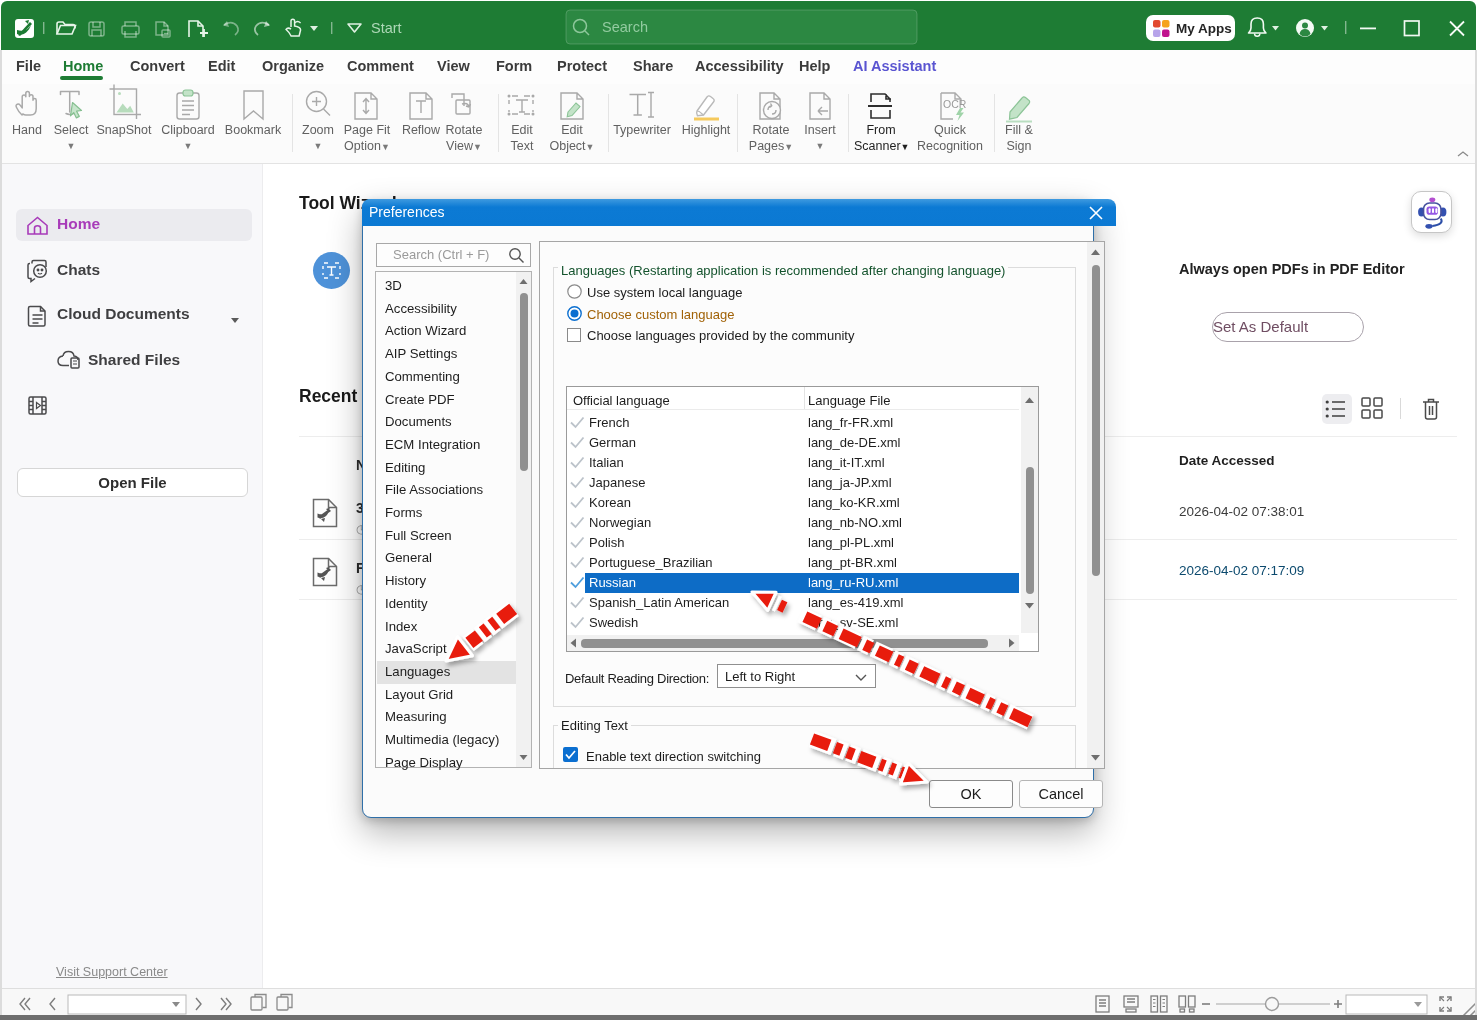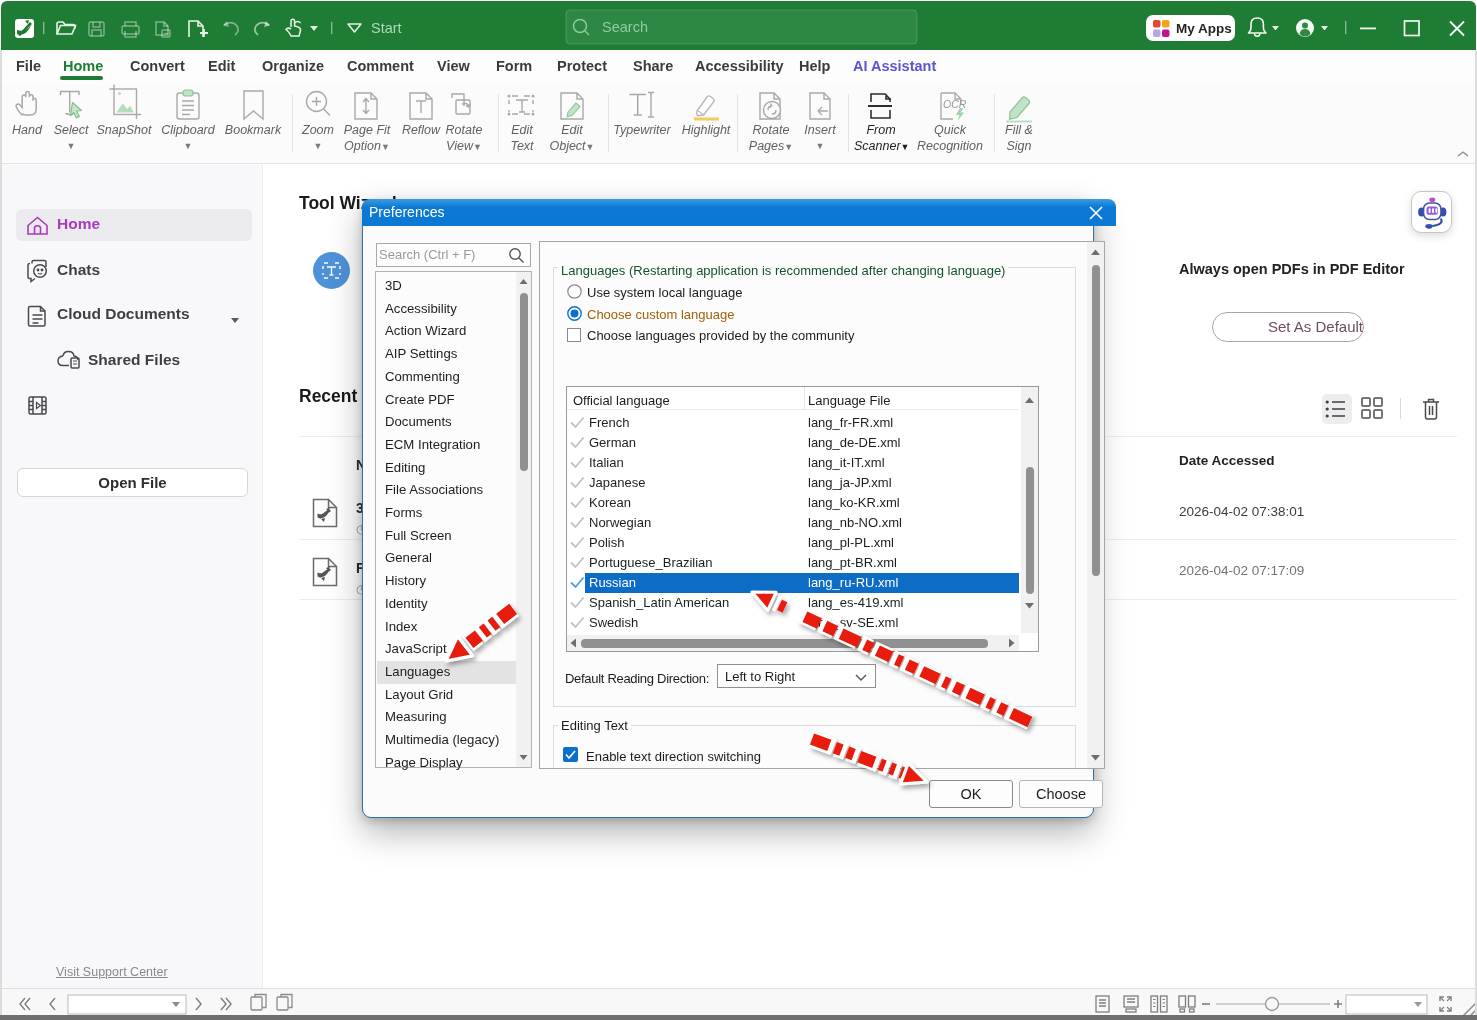--- a/index.html
+++ b/index.html
@@ -4,21 +4,21 @@
 <style>
 * { margin:0; padding:0; box-sizing:border-box; }
 html,body { width:1477px; height:1020px; overflow:hidden; }
 body { font-family:"Liberation Sans", sans-serif; position:relative; background:#fff; }
 
 .titlebar { position:absolute; left:1px; top:1px; width:1475px; height:49px; background:#1e7c34; border-radius:6px 6px 0 0; }
 
 .menubar { position:absolute; left:0; top:50px; width:1477px; height:34px; background:#fdfdfd; }
 .menu-item { position:absolute; top:0; height:34px; line-height:32px; font-size:14.5px; font-weight:700; color:#3b3b3b; }
 
-.toolbar { position:absolute; left:0; top:84px; width:1477px; height:80px; background:#fbfbfb; border-bottom:1px solid #e3e3e3;font-style:italic; }
+.toolbar { position:absolute; left:0; top:84px; width:1477px; height:80px; background:#fbfbfb; border-bottom:1px solid #e3e3e3; }
 .tool { position:absolute; text-align:center; color:#616161; font-size:12.5px; }
 .tool .lbl { line-height:16px; }
 .tsep { position:absolute; top:10px; height:58px; width:1px; background:#e4e4e4; }
 
 .sidebar { position:absolute; left:0; top:164px; width:263px; height:824px; background:#f8f8fa; border-right:1px solid #ececee; }
 .side-item { position:absolute; left:16px; width:236px; height:32px; border-radius:6px; font-size:15.5px; font-weight:700; color:#3f3f41; }
 .side-item .txt { position:absolute; left:41px; top:6px; }
 
 .main { position:absolute; left:264px; top:164px; width:1213px; height:824px; background:#fff; }
 .hline { position:absolute; background:#ededed; height:1px; }
@@ -376,21 +376,21 @@
  <path d="M16.5 1.5 v8 h8" stroke="#6b6b6b" stroke-width="1.5"></path>
  <path d="M6 19 l11-8 l2 2 l-11 8 z M5.5 15.5 c5 2 9 .5 12-4 c-2 8-8 10-12 8 z M14 11 l4-1.5 l-1.5 4 z M9 21 l4-1 l-1 4 z" fill="#555"></path>
 </svg>
 </g>
 <div style="position:absolute;left:92px;top:336px;font-size:14px;font-weight:700;color:#2d2d2d;width:8px;overflow:hidden">3</div>
 <div style="position:absolute;left:92px;top:358px;font-size:12px;color:#9a9a9a;width:7px;overflow:hidden">◷</div>
 <div style="position:absolute;left:92px;top:396px;font-size:14px;font-weight:700;color:#2d2d2d;width:8px;overflow:hidden">F</div>
 <div style="position:absolute;left:92px;top:418px;font-size:12px;color:#9a9a9a;width:7px;overflow:hidden">◷</div>
 
 <div style="position:absolute;left:915px;top:97px;font-size:14.5px;font-weight:700;color:#222">Always open PDFs in PDF Editor</div>
-<div style="position:absolute;left:948px;top:148px;width:152px;height:30px;border:1px solid #a9a2ab;border-radius:16px;text-align:right;line-height:28px;font-size:15px;color:#6f4d62;background:#fff">Set As Default</div>
+<div style="position:absolute;left:948px;top:148px;width:152px;height:30px;border:1px solid #a9a2ab;border-radius:16px;text-align:left;line-height:28px;font-size:15px;color:#6f4d62;background:#fff">Set As Default</div>
 <div style="position:absolute;left:1058px;top:230px;width:30px;height:30px;background:#ededf0;border-radius:5px"></div>
 <svg width="180" height="26" style="position:absolute;left:1060px;top:232px" fill="none">
  <g stroke="#3f3f3f" stroke-width="1.7">
   <path d="M8 6 h13 M8 13 h13 M8 20 h13"></path>
  </g>
  <circle cx="3.2" cy="6" r="1.6" fill="#3f3f3f"></circle>
  <circle cx="3.2" cy="13" r="1.6" fill="#3f3f3f"></circle>
  <circle cx="3.2" cy="20" r="1.6" fill="#3f3f3f"></circle>
  <g stroke="#4a4a4a" stroke-width="1.5">
   <rect x="38" y="2" width="8" height="8" rx="1"></rect>
@@ -399,21 +399,21 @@
   <rect x="50" y="14" width="8" height="8" rx="1"></rect>
  </g>
  <rect x="76" y="2" width="1" height="21" fill="#d9d9d9"></rect>
  <g stroke="#4a4a4a" stroke-width="1.5">
   <path d="M99 6 h16 M101.5 6 v15 q0 2 2 2 h7 q2 0 2-2 v-15"></path>
   <path d="M104.5 6 v-2.5 h5 v2.5 M105.5 10 v9 M108.5 10 v9"></path>
  </g>
 </svg>
 <div style="position:absolute;left:915px;top:289px;font-size:13.5px;font-weight:700;color:#1f1f1f">Date Accessed</div>
 <div style="position:absolute;left:915px;top:340px;font-size:13.5px;color:#3c3c3c">2026-04-02 07:38:01</div>
-<div style="position:absolute;left:915px;top:399px;font-size:13.5px;color:#737373">2026-04-02 07:17:09</div>
+<div style="position:absolute;left:915px;top:399px;font-size:13.5px;color:#0c4a6e">2026-04-02 07:17:09</div>
 </div>
 <div class="statusbar" id="statusC">
 <svg width="1477" height="28" style="position:absolute;left:0;top:0" fill="none">
  <g stroke="#7d7d7d" stroke-width="1.4">
   <path d="M25 9 l-5 6 l5 6 M30 9 l-5 6 l5 6"></path>
   <path d="M55 9 l-5 6 l5 6"></path>
   <path d="M196 9 l5 6 l-5 6"></path>
   <path d="M221 9 l5 6 l-5 6 M226 9 l5 6 l-5 6"></path>
  </g>
  <rect x="68" y="6" width="118" height="19" fill="#fff" stroke="#b9b9b9"></rect>
@@ -470,21 +470,21 @@
  </svg>
 </div>
 <div class="dialog" id="dialogC">
 <div class="dlg-title">
  <span style="position:absolute;left:7px;top:5px">Preferences</span>
  <svg width="14" height="14" style="position:absolute;right:13px;top:7px">
         <path d="M1 1 l12 12 M13 1 l-12 12" stroke="#fff" stroke-width="1.6"></path>
       </svg>
 </div>
 <div class="dlg-search">
- <span style="position:absolute;left:2px;top:3px">Search (Ctrl + F)</span>
+ <span style="position:absolute;left:16px;top:3px">Search (Ctrl + F)</span>
  <svg width="17" height="17" style="position:absolute;right:5px;top:3px" fill="none">
         <circle cx="7" cy="7" r="5.2" stroke="#555" stroke-width="1.4"></circle>
         <path d="M11 11 l4.5 4.5" stroke="#555" stroke-width="1.4"></path>
       </svg>
 </div>
 <div class="dlg-list">
  <div class="dlg-li" style="top:3px">3D</div>
  <div class="dlg-li" style="top:25.7px">Accessibility</div>
  <div class="dlg-li" style="top:48.4px">Action Wizard</div>
  <div class="dlg-li" style="top:71.1px">AIP Settings</div>
@@ -608,21 +608,21 @@
  <div class="row-txt" style="left:46px;top:507px;font-size:13px;color:#1c1c1c">Enable text direction switching</div>
 
  <div class="sb-track" style="right:0;top:0;width:17px;height:526px"></div>
  <div class="sb-thumb" style="right:4.5px;top:23px;width:8px;height:311px"></div>
  <svg width="17" height="526" style="position:absolute;right:0;top:0">
         <path d="M4 13 l4.5-5.5 l4.5 5.5 z" fill="#6e6e6e"></path>
         <path d="M4 513 l4.5 5.5 l4.5-5.5 z" fill="#6e6e6e"></path>
       </svg>
 </div>
 <div class="dlg-btn" style="left:566px">OK</div>
-<div class="dlg-btn" style="left:656px;border-color:#b5b5b5">Choose</div>
+<div class="dlg-btn" style="left:656px;border-color:#b5b5b5">Cancel</div>
 </div>
 <svg id="arrows" width="1477" height="1020" style="position:absolute;left:0;top:0;pointer-events:none">
 <defs>
  <filter id="ash" x="-30%" y="-30%" width="160%" height="160%">
   <feDropShadow dx="2.5" dy="3.5" stdDeviation="2.2" flood-color="#000" flood-opacity="0.32"></feDropShadow>
  </filter>
 </defs>
 <g filter="url(#ash)">
 
  <g>

